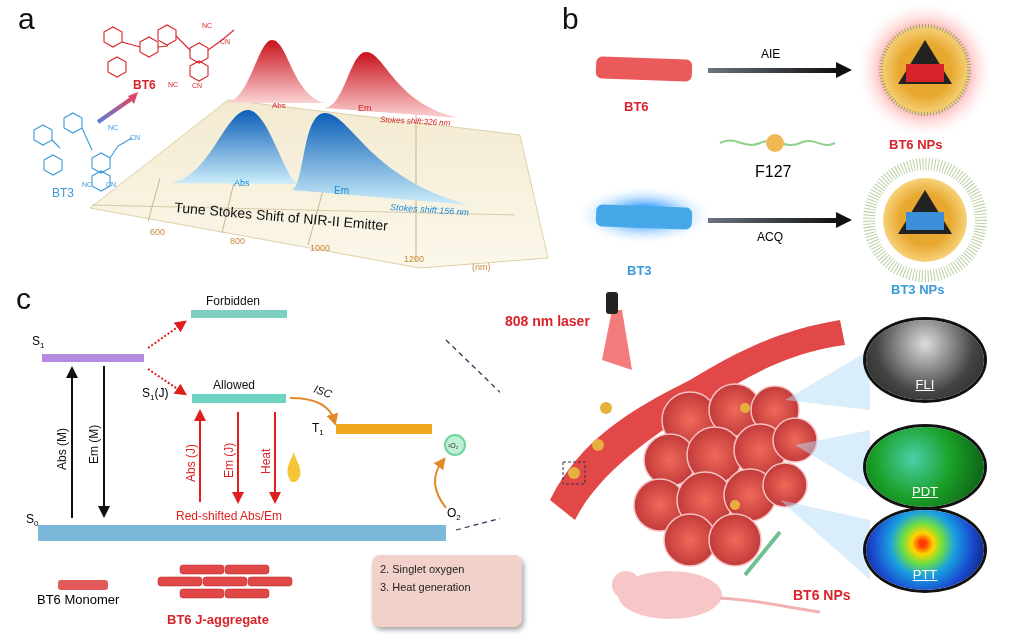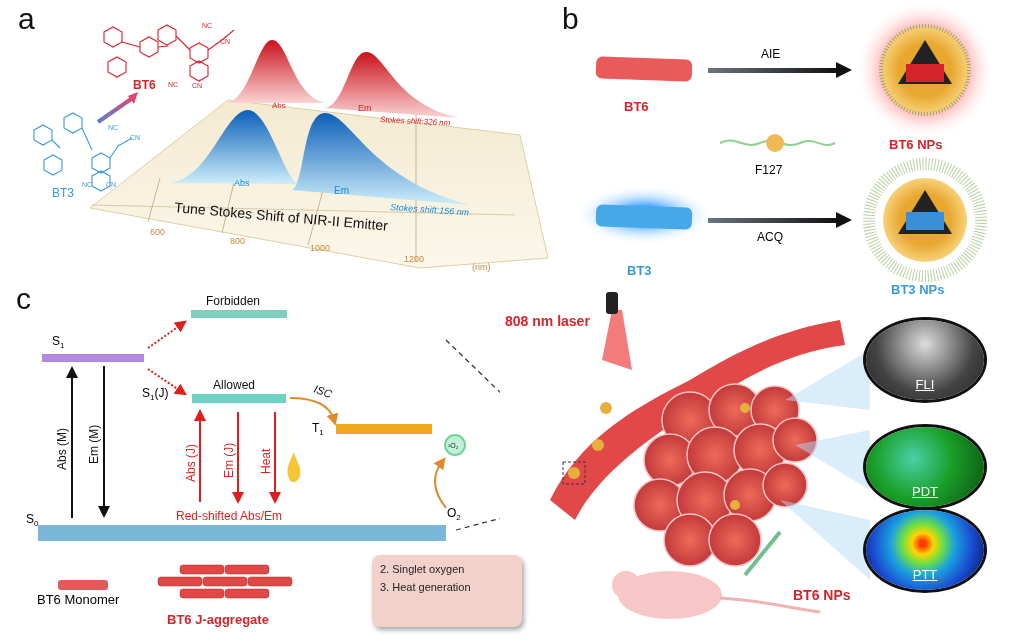--- a/index.html
+++ b/index.html
@@ -150,21 +150,21 @@
   <polygon points="276,212 292,220 276,228" fill="#111"></polygon>
 
   <circle cx="365" cy="220" r="56" fill="none" stroke="#a8c48a" stroke-width="12" stroke-dasharray="1 2" opacity="0.8"></circle>
   <circle cx="365" cy="220" r="42" fill="url(#shell)"></circle>
   <polygon points="338,234 365,190 392,234" fill="#222"></polygon>
   <rect x="346" y="212" width="38" height="18" fill="#3a8fd8"></rect>
 </svg>
 <div class="abs red bold" style="left:624px;top:99px;font-size:13px;">BT6</div>
 <div class="abs" style="left:761px;top:47px;font-size:12px;">AIE</div>
 <div class="abs red bold" style="left:889px;top:137px;font-size:13px;">BT6 NPs</div>
-<div class="abs" style="left:755px;top:163px;font-size:12px;">F127</div>
+<div class="abs" style="left:755px;top:163px;font-size:16px;">F127</div>
 <div class="abs" style="left:757px;top:230px;font-size:12px;">ACQ</div>
 <div class="abs blue bold" style="left:627px;top:263px;font-size:13px;">BT3</div>
 <div class="abs blue bold" style="left:891px;top:282px;font-size:13px;">BT3 NPs</div>
 
 <div class="abs panel-letter" style="left:16px;top:282px;">c</div>
 
 <svg class="abs" style="left:0;top:280px;" width="500" height="270">
   <defs>
     <marker id="ah-black" markerWidth="6" markerHeight="6" refX="3" refY="3" orient="auto">
         <path d="M0,0 L6,3 L0,6 Z" fill="#111"></path>
@@ -208,21 +208,21 @@
   <text x="213" y="109" font-size="12" fill="#111">Allowed</text>
   <text x="313" y="112" font-size="11" font-style="italic" fill="#111" transform="rotate(20 313 112)">ISC</text>
   <text x="66" y="190" font-size="12" fill="#111" transform="rotate(-90 66 190)">Abs (M)</text>
   <text x="98" y="184" font-size="12" fill="#111" transform="rotate(-90 98 184)">Em (M)</text>
   <text x="195" y="202" font-size="12" fill="#e01e1e" transform="rotate(-90 195 202)">Abs (J)</text>
   <text x="233" y="198" font-size="12" fill="#e01e1e" transform="rotate(-90 233 198)">Em (J)</text>
   <text x="270" y="194" font-size="12" fill="#e01e1e" transform="rotate(-90 270 194)">Heat</text>
   <text x="176" y="240" font-size="12" fill="#e01e1e">Red-shifted Abs/Em</text>
 </svg>
 
-<div class="abs" style="left:32px;top:334px;font-size:12px;margin-left:20px;"><span>S</span><sub style="font-size:8px">1</sub></div>
+<div class="abs" style="left:32px;top:334px;font-size:12px;"><span>S</span><sub style="font-size:8px">1</sub></div>
 <div class="abs" style="left:142px;top:386px;font-size:12px;"><span>S</span><sub style="font-size:8px">1</sub><span>(J)</span></div>
 <div class="abs" style="left:312px;top:421px;font-size:12px;"><span>T</span><sub style="font-size:8px">1</sub></div>
 <div class="abs" style="left:26px;top:512px;font-size:12px;"><span>S</span><sub style="font-size:8px">0</sub></div>
 <div class="abs" style="left:447px;top:506px;font-size:12px;"><span>O</span><sub style="font-size:8px">2</sub></div>
 
 <svg class="abs" style="left:40px;top:560px;" width="270" height="50">
   <rect x="18" y="20" width="50" height="10" rx="3" fill="#e25a5a"></rect>
   <g fill="#e04848" stroke="#b22" stroke-width="0.5">
     <rect x="140" y="5" width="44" height="9" rx="3"></rect>
       <rect x="185" y="5" width="44" height="9" rx="3"></rect>

